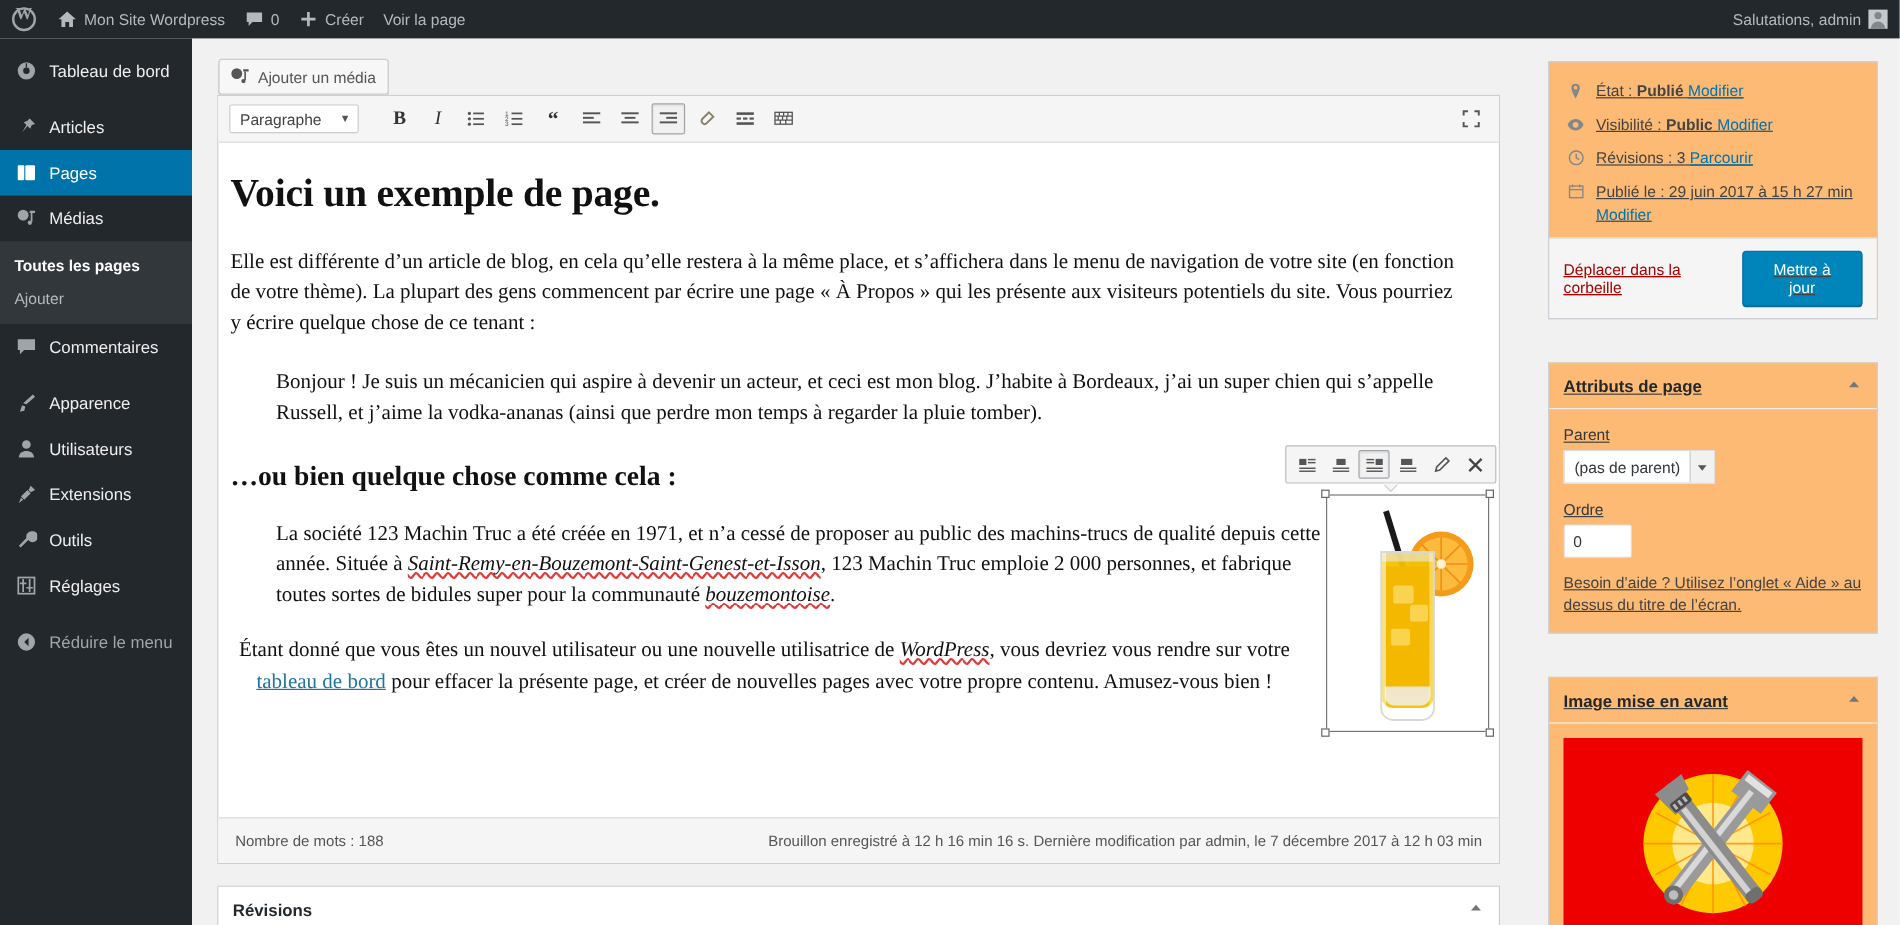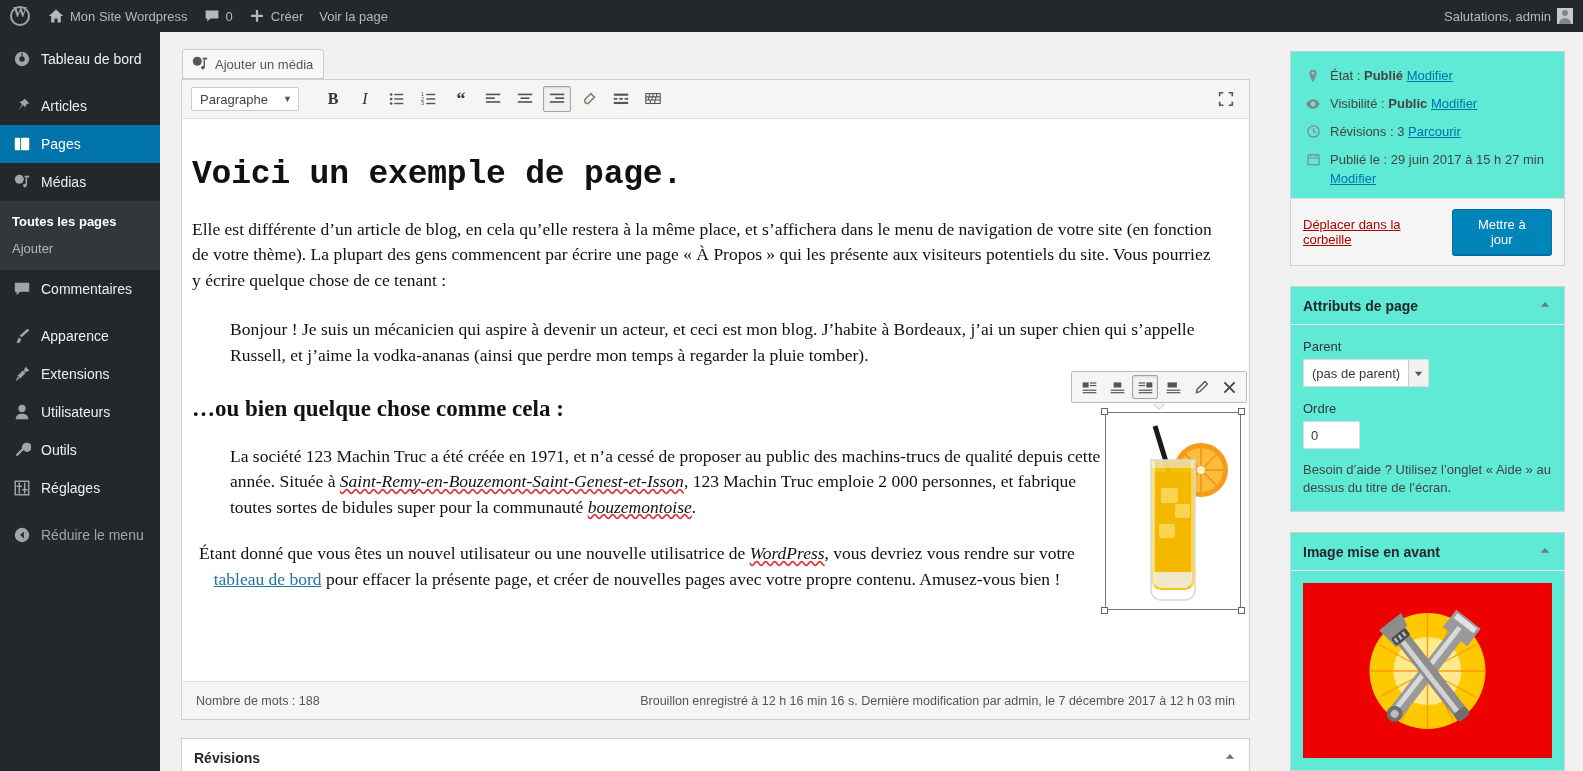--- a/index.html
+++ b/index.html
@@ -98,22 +98,22 @@
   .tb-btn svg { display: block; }
   .tb-right { margin-left: auto; }
 
   
   #edcontent {
     position: absolute; left: 0; top: 39px; width: 100%; height: 563px;
     font-family: "Liberation Serif", serif; color: #111; overflow: hidden;
   }
   .doc { padding: 12px 30px 0 10px; position: relative; }
   .doc h1 {
-    font-family: Liberation Mono, monospace; font-size: 33px; font-weight: bold;
-    letter-spacing: -0.2px; margin: 24px 0 0 0; line-height: 1.2;
+    font-family: Liberation Serif, serif; font-size: 33px; font-weight: bold;
+    letter-spacing: -0.2px; margin: 12px 0 0 0; line-height: 1.2;
   }
   .doc h2 {
     font-family: "Liberation Serif", serif; font-size: 23px; font-weight: bold;
     margin: 0; line-height: 1.2;
   }
   .doc p { font-size: 17.5px; line-height: 25.5px; margin: 0; }
   .doc .indent { margin-left: 38px; }
   .sp { text-decoration: underline; text-decoration-color: #e03a3a; text-decoration-style: wavy; text-decoration-skip-ink: none; font-style: italic; }
   .elink { color: #21759b; text-decoration: underline; }
 
@@ -150,21 +150,21 @@
   }
   .pb-head {
     height: 38px; display: flex; align-items: center; padding: 0 12px;
     border-bottom: 1px solid #eee; font-size: 14px; color: #23282d; font-weight: bold;
     font-family: "Liberation Sans", sans-serif;
   }
   .pb-head .toggle { margin-left: auto; color: #72777c; }
 
   
   #rightcol { position: absolute; right: 18px; top: 0; width: 275px; }
-  .postbox { background: #5eead4; border: 1px solid #ccd0d4; margin-bottom: 20px; }
+  .postbox { background: #fdba74; border: 1px solid #ccd0d4; margin-bottom: 36px; text-decoration: underline; }
   .pub-body { padding: 10px 12px 4px; }
   .pub-row { display: flex; align-items: flex-start; gap: 7px; font-size: 13px; color: #444; padding: 5px 0; line-height: 18px; }
   .pub-row .ico { width: 20px; flex: 0 0 20px; display: flex; justify-content: center; padding-top: 1px; color: #82878c; }
   .pub-row a, .link { color: #0073aa; text-decoration: underline; cursor: pointer; }
   .pub-misc-sub { padding-left: 27px; margin-top: -3px; }
   .pub-actions {
     display: flex; align-items: center; justify-content: space-between;
     background: #f5f5f5; border-top: 1px solid #ddd; padding: 10px 12px; margin-top: 8px;
   }
   .trash-link { color: #a00; text-decoration: underline; font-size: 13px; cursor: pointer; }
@@ -306,36 +306,36 @@
           <path d="M16 2l2 2-8 7-3-1z"></path>
           <path d="M6 12l3 1-1 4-4 1z"></path>
         </svg>
     </span>
     <span class="mlabel">Apparence</span>
   </div>
 
   <div class="menu-item">
     <span class="mi-icon">
       <svg width="18" height="18" viewBox="0 0 20 20" fill="#a0a5aa">
+          <circle cx="10" cy="6" r="4"></circle>
+          <path d="M3 18c0-4 3.2-6 7-6s7 2 7 6z"></path>
+        </svg>
+    </span>
+    <span class="mlabel">Utilisateurs</span>
+  </div>
+
+  <div class="menu-item">
+    <span class="mi-icon">
+      <svg width="18" height="18" viewBox="0 0 20 20" fill="#a0a5aa">
           <path d="M14 2l4 4-4 2-2-2z"></path>
           <path d="M11 6l3 3-6 6-3-3z"></path>
           <path d="M5 13l2 2-4 3z"></path>
         </svg>
     </span>
     <span class="mlabel">Extensions</span>
-  </div>
-
-  <div class="menu-item">
-    <span class="mi-icon">
-      <svg width="18" height="18" viewBox="0 0 20 20" fill="#a0a5aa">
-          <circle cx="10" cy="6" r="4"></circle>
-          <path d="M3 18c0-4 3.2-6 7-6s7 2 7 6z"></path>
-        </svg>
-    </span>
-    <span class="mlabel">Utilisateurs</span>
   </div>
 
   <div class="menu-item">
     <span class="mi-icon">
       <svg width="18" height="18" viewBox="0 0 20 20" fill="#a0a5aa">
           <path d="M15 2a5 5 0 00-5 6.2L3 15.3 4.7 17l7.1-7A5 5 0 1015 2z"></path>
         </svg>
     </span>
     <span class="mlabel">Outils</span>
   </div>

